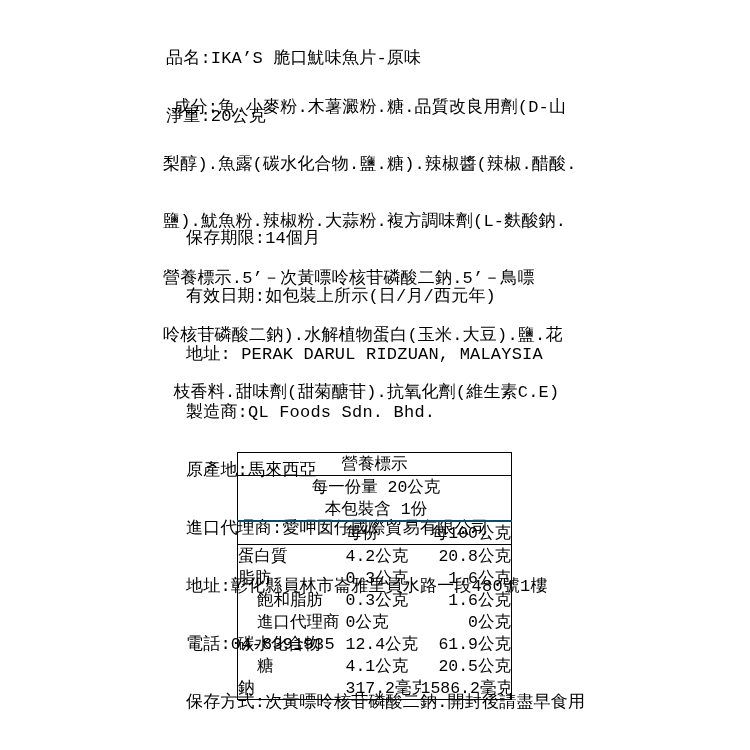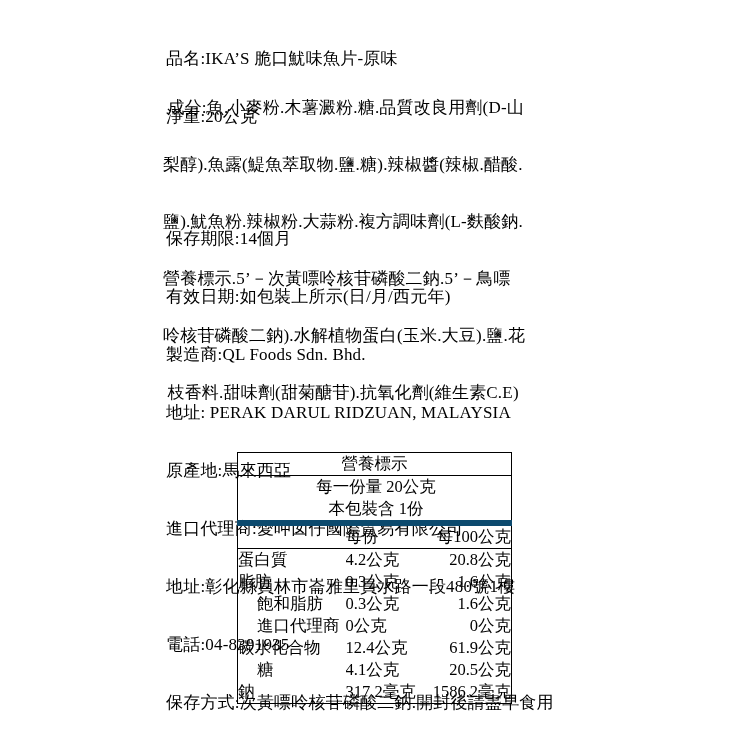--- a/index.html
+++ b/index.html
@@ -6,34 +6,34 @@
     margin: 0;
     padding: 0;
     background: #ffffff;
   }
   .canvas {
     position: relative;
     width: 593px;
     height: 750px;
     background: #ffffff;
     color: #000000;
-    font-family: Liberation Serif, serif;
+    font-family: Liberation Mono, monospace;
     overflow: hidden;
   }
   .block {
     position: absolute;
     white-space: pre;
   }
   .block .line {
     font-size: 17px;
     letter-spacing: 0.2px;
   }
   .product-block .line { line-height: 22px; }
   .ingredients-block .line { line-height: 21px; }
-  .details-block .line { line-height: 22px; }
+  .details-block .line { line-height: 22px; margin-left: 20px; }
 
   
   table.nutrition {
     position: absolute;
     left: 237px;
     top: 452px;
     width: 274px;
     border-collapse: collapse;
     table-layout: fixed;
     border: 1px solid #000000;
@@ -51,21 +51,21 @@
     text-align: center;
     height: 22px;
     border-bottom: 1px solid #000000;
   }
   tr.t-info td {
     height: 20px;
     text-align: center;
     padding-left: 3px;
   }
   tr.t-info-last td {
-    border-bottom: 6px solid #0c4a6e;
+    border-bottom: 2px solid #0c4a6e;
   }
   tr.t-colhead td {
     height: 22px;
     border-bottom: 1px solid #000000;
   }
   tr.t-row td {
     height: 22px;
   }
   td.c-label { padding-left: 3px; text-align: left; }
   td.c-label.indent { padding-left: 19px; }
@@ -77,32 +77,32 @@
 
 <div class="canvas">
 
   <div class="block product-block" style="left:166px; top:12px;">
     <div class="line">品名:IKA’S 脆口魷味魚片-原味</div>
     <div class="line">淨重:20公克</div>
   </div>
 
   <div class="block ingredients-block" style="left:163px; top:61px;">
     <div class="line"> 成分:魚.小麥粉.木薯澱粉.糖.品質改良用劑(D-山</div>
-    <div class="line">梨醇).魚露(鯷魚萃取物.鹽.糖).辣椒醬(辣椒.醋酸.</div>
+    <div class="line">梨醇).魚露(碳水化合物.鹽.糖).辣椒醬(辣椒.醋酸.</div>
     <div class="line">鹽).魷魚粉.辣椒粉.大蒜粉.複方調味劑(L-麩酸鈉.</div>
     <div class="line">營養標示.5’－次黃嘌呤核苷磷酸二鈉.5’－鳥嘌</div>
     <div class="line">呤核苷磷酸二鈉).水解植物蛋白(玉米.大豆).鹽.花</div>
     <div class="line"> 枝香料.甜味劑(甜菊醣苷).抗氧化劑(維生素C.E)</div>
   </div>
 
   <div class="block details-block" style="left:166px; top:192px;">
     <div class="line">保存期限:14個月</div>
     <div class="line">有效日期:如包裝上所示(日/月/西元年)</div>
+    <div class="line">地址: PERAK DARUL RIDZUAN, MALAYSIA</div>
     <div class="line">製造商:QL Foods Sdn. Bhd.</div>
-    <div class="line">地址: PERAK DARUL RIDZUAN, MALAYSIA</div>
     <div class="line">原產地:馬來西亞</div>
     <div class="line">進口代理商:愛呷囡仔國際貿易有限公司</div>
     <div class="line">地址:彰化縣員林市崙雅里員水路一段480號1樓</div>
     <div class="line">電話:04-8391935</div>
     <div class="line">保存方式:次黃嘌呤核苷磷酸二鈉.開封後請盡早食用</div>
     
     
   </div>
 
   <table class="nutrition">

